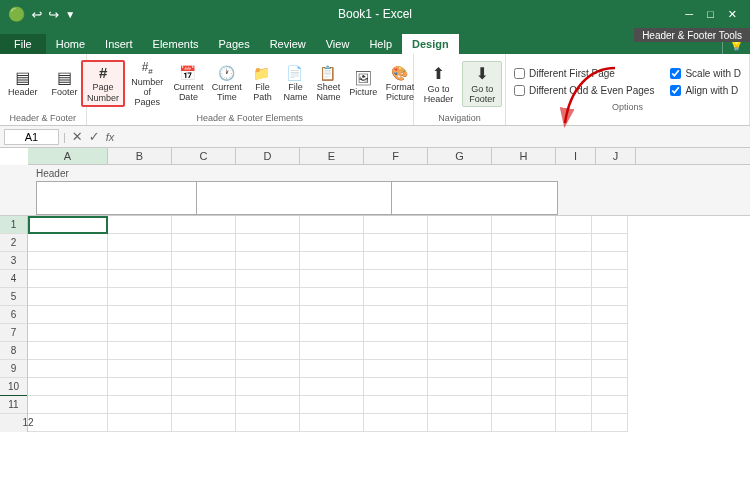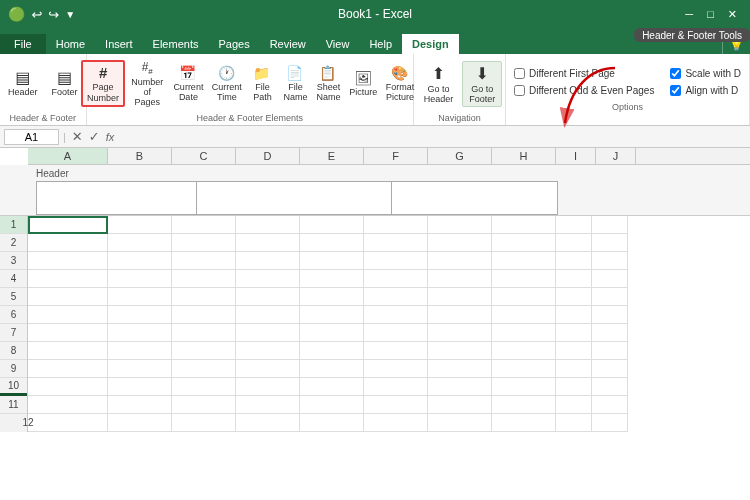--- a/index.html
+++ b/index.html
@@ -186,21 +186,21 @@
   <div class="file-tab">File</div>
   <div class="ribbon-tab">Home</div>
   <div class="ribbon-tab">Insert</div>
   <div class="ribbon-tab">Elements</div>
   <div class="ribbon-tab">Pages</div>
   <div class="ribbon-tab">Review</div>
   <div class="ribbon-tab">View</div>
   <div class="ribbon-tab">Help</div>
   <div class="ribbon-tab active">Design</div>
 
-  <div style="position:absolute; right:0; top:0; background:#4d4d4d; color:white; font-size:10px; padding:1px 8px; height:14px; display:flex; align-items:center;border-radius:6px;">Header &amp; Footer Tools</div>
+  <div style="position:absolute; right:0; top:0; background:#4d4d4d; color:white; font-size:10px; padding:1px 8px; height:14px; display:flex; align-items:center;">Header &amp; Footer Tools</div>
 
   <div class="tell-me-bar" style="margin-left:auto; margin-top:8px;">
     <span style="color:white;font-size:12px;">💡</span>
   </div>
 </div>
 
 <div class="ribbon-inner" style="border-bottom:1px solid #c8c8c8;">
 
   <div class="ribbon-group" style="min-width:80px;">
     <div class="ribbon-buttons" style="gap:4px;">
@@ -354,21 +354,21 @@
     <div style="display:flex; flex-direction:column; background:#f2f2f2; border-right:1px solid #c8c8c8; min-width:28px; width:28px;">
       <div style="height:18px; border-bottom:1px solid #ddd; text-align:center; font-size:10px; color:#444; display:flex; align-items:center; justify-content:center; background:#d6eadc;">1</div>
       <div style="height:18px; border-bottom:1px solid #ddd; text-align:center; font-size:10px; color:#444; display:flex; align-items:center; justify-content:center;">2</div>
       <div style="height:18px; border-bottom:1px solid #ddd; text-align:center; font-size:10px; color:#444; display:flex; align-items:center; justify-content:center;">3</div>
       <div style="height:18px; border-bottom:1px solid #ddd; text-align:center; font-size:10px; color:#444; display:flex; align-items:center; justify-content:center;">4</div>
       <div style="height:18px; border-bottom:1px solid #ddd; text-align:center; font-size:10px; color:#444; display:flex; align-items:center; justify-content:center;">5</div>
       <div style="height:18px; border-bottom:1px solid #ddd; text-align:center; font-size:10px; color:#444; display:flex; align-items:center; justify-content:center;">6</div>
       <div style="height:18px; border-bottom:1px solid #ddd; text-align:center; font-size:10px; color:#444; display:flex; align-items:center; justify-content:center;">7</div>
       <div style="height:18px; border-bottom:1px solid #ddd; text-align:center; font-size:10px; color:#444; display:flex; align-items:center; justify-content:center;">8</div>
       <div style="height:18px; border-bottom:1px solid #ddd; text-align:center; font-size:10px; color:#444; display:flex; align-items:center; justify-content:center;">9</div>
-      <div style="height:18px; border-bottom:3px solid #14532d; text-align:center; font-size:10px; color:#444; display:flex; align-items:center; justify-content:center;">10</div>
+      <div style="height:18px; border-bottom:1px solid #14532d; text-align:center; font-size:10px; color:#444; display:flex; align-items:center; justify-content:center;">10</div>
       <div style="height:18px; border-bottom:1px solid #ddd; text-align:center; font-size:10px; color:#444; display:flex; align-items:center; justify-content:center;">11</div>
       <div style="height:18px; border-bottom:1px solid #ddd; text-align:center; font-size:10px; color:#444; display:flex; align-items:center; justify-content:center;margin-left:28px;">12</div>
     </div>
 
     <div style="display:flex; flex-direction:column; flex:1;" id="grid">
         <div style="display: flex;">
           <div style="width: 80px; min-width: 80px; height: 18px; border: 2px solid rgb(33, 115, 70); font-size: 11px; padding: 0px 2px;"></div>
           <div style="width: 64px; min-width: 64px; height: 18px; border-right: 1px solid rgb(221, 221, 221); border-bottom: 1px solid rgb(221, 221, 221); font-size: 11px; padding: 0px 2px;"></div>
           <div style="width: 64px; min-width: 64px; height: 18px; border-right: 1px solid rgb(221, 221, 221); border-bottom: 1px solid rgb(221, 221, 221); font-size: 11px; padding: 0px 2px;"></div>
           <div style="width: 64px; min-width: 64px; height: 18px; border-right: 1px solid rgb(221, 221, 221); border-bottom: 1px solid rgb(221, 221, 221); font-size: 11px; padding: 0px 2px;"></div>

